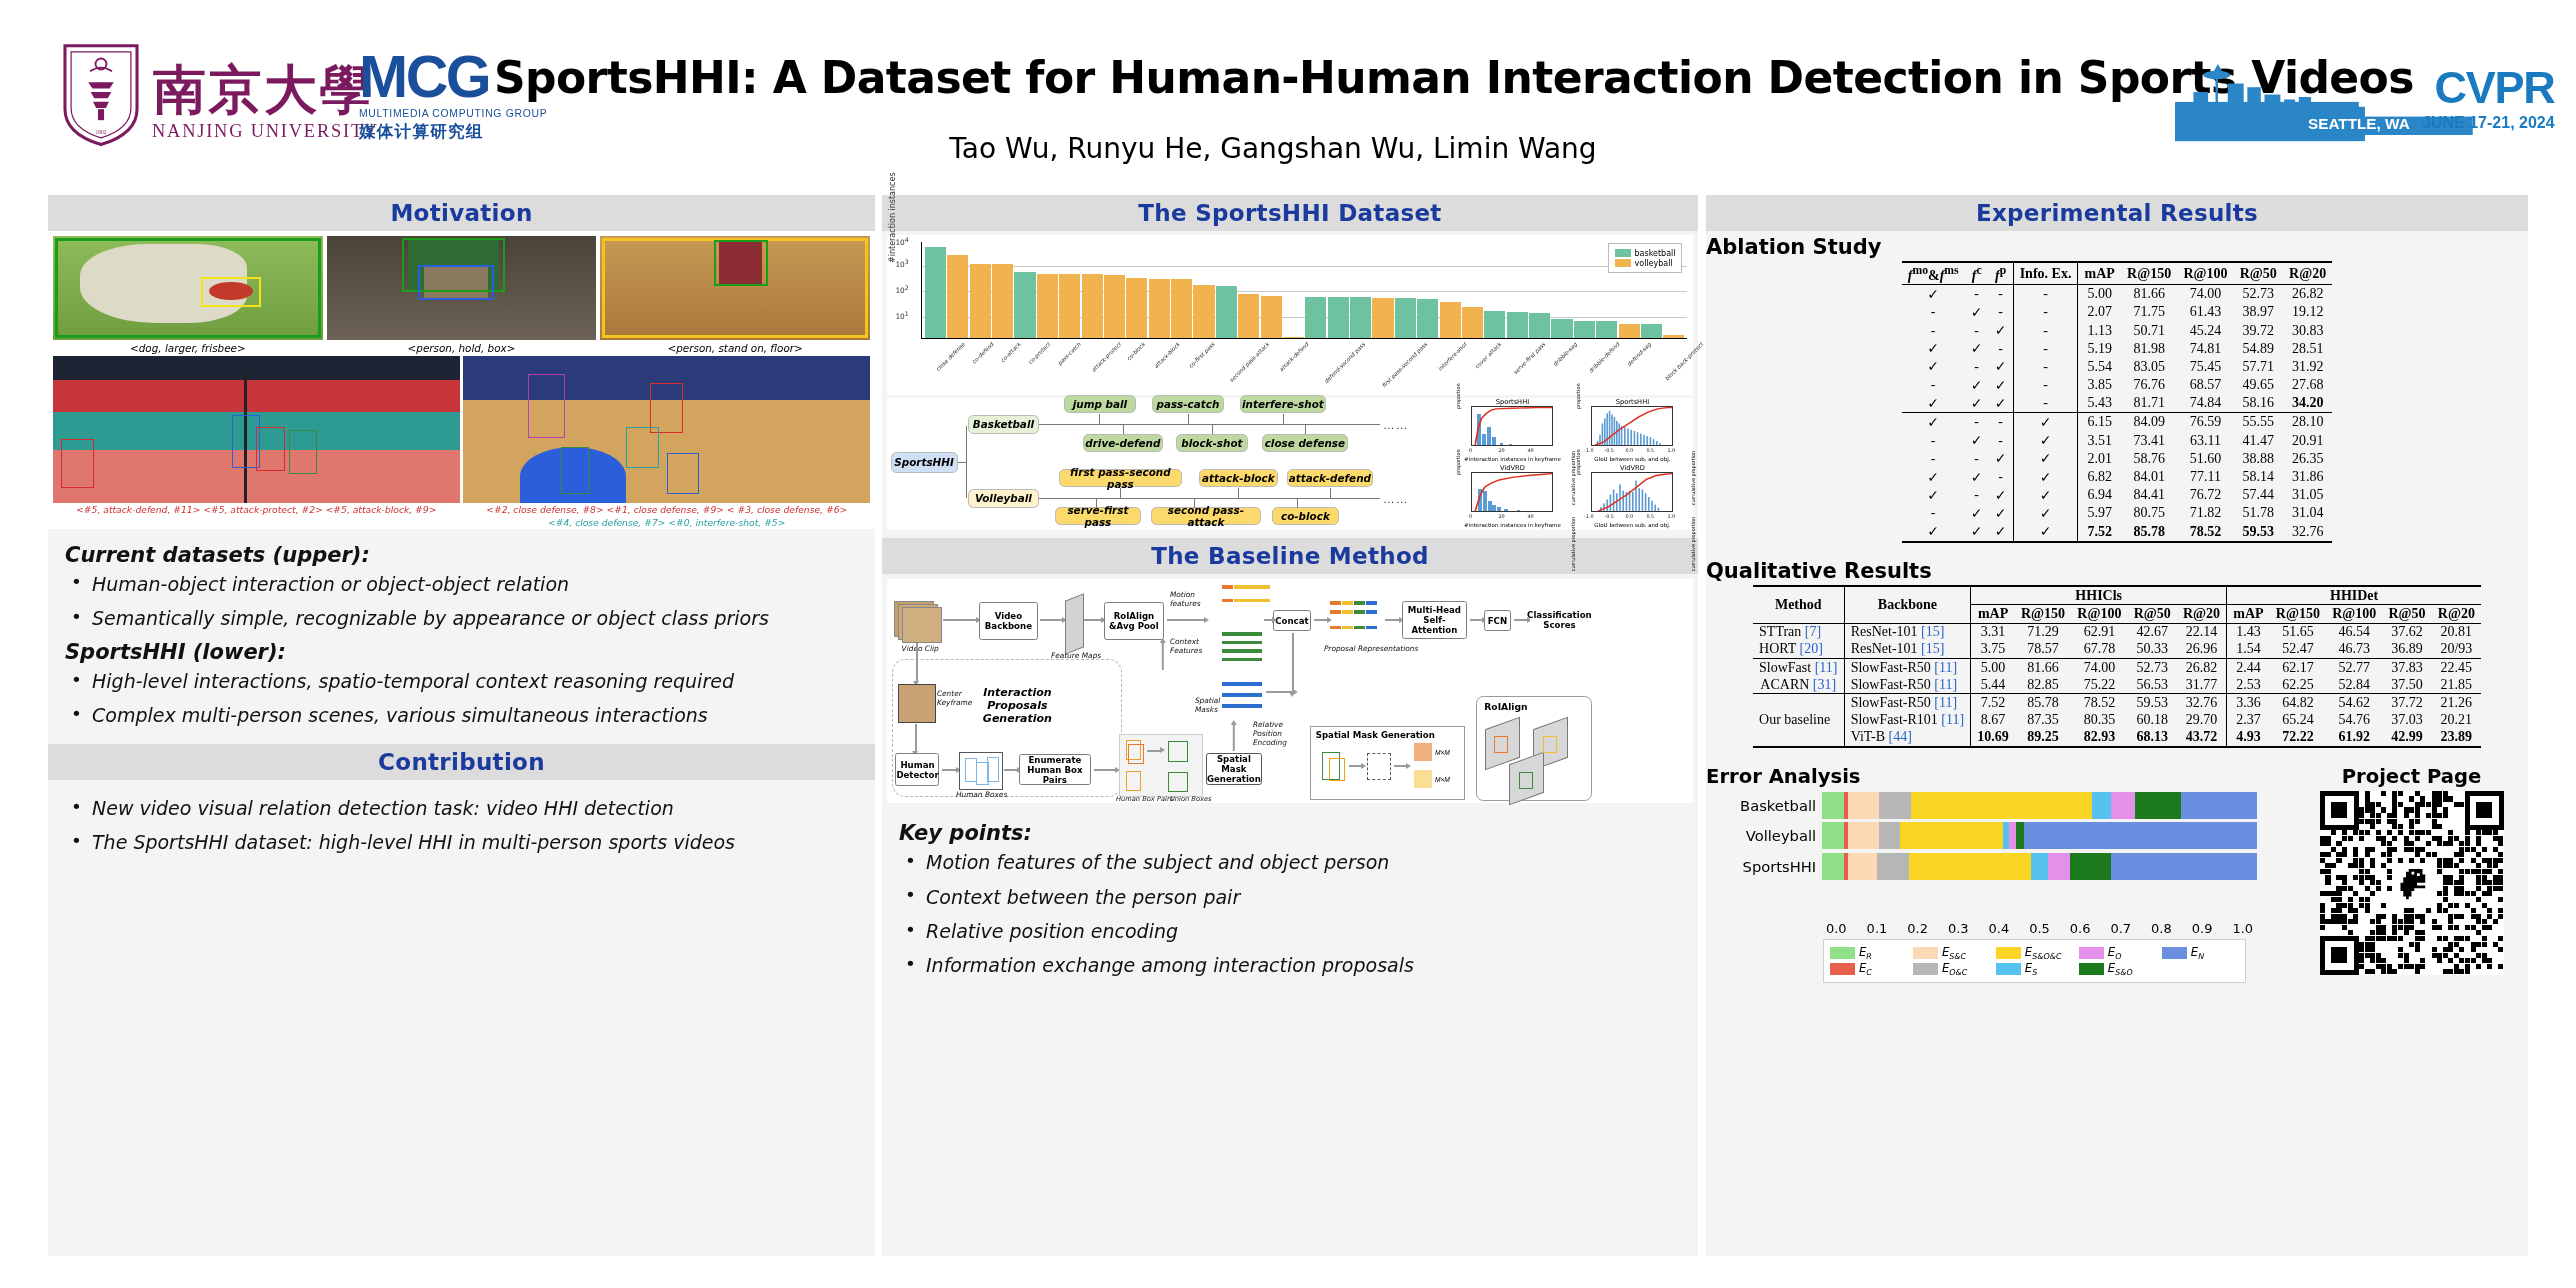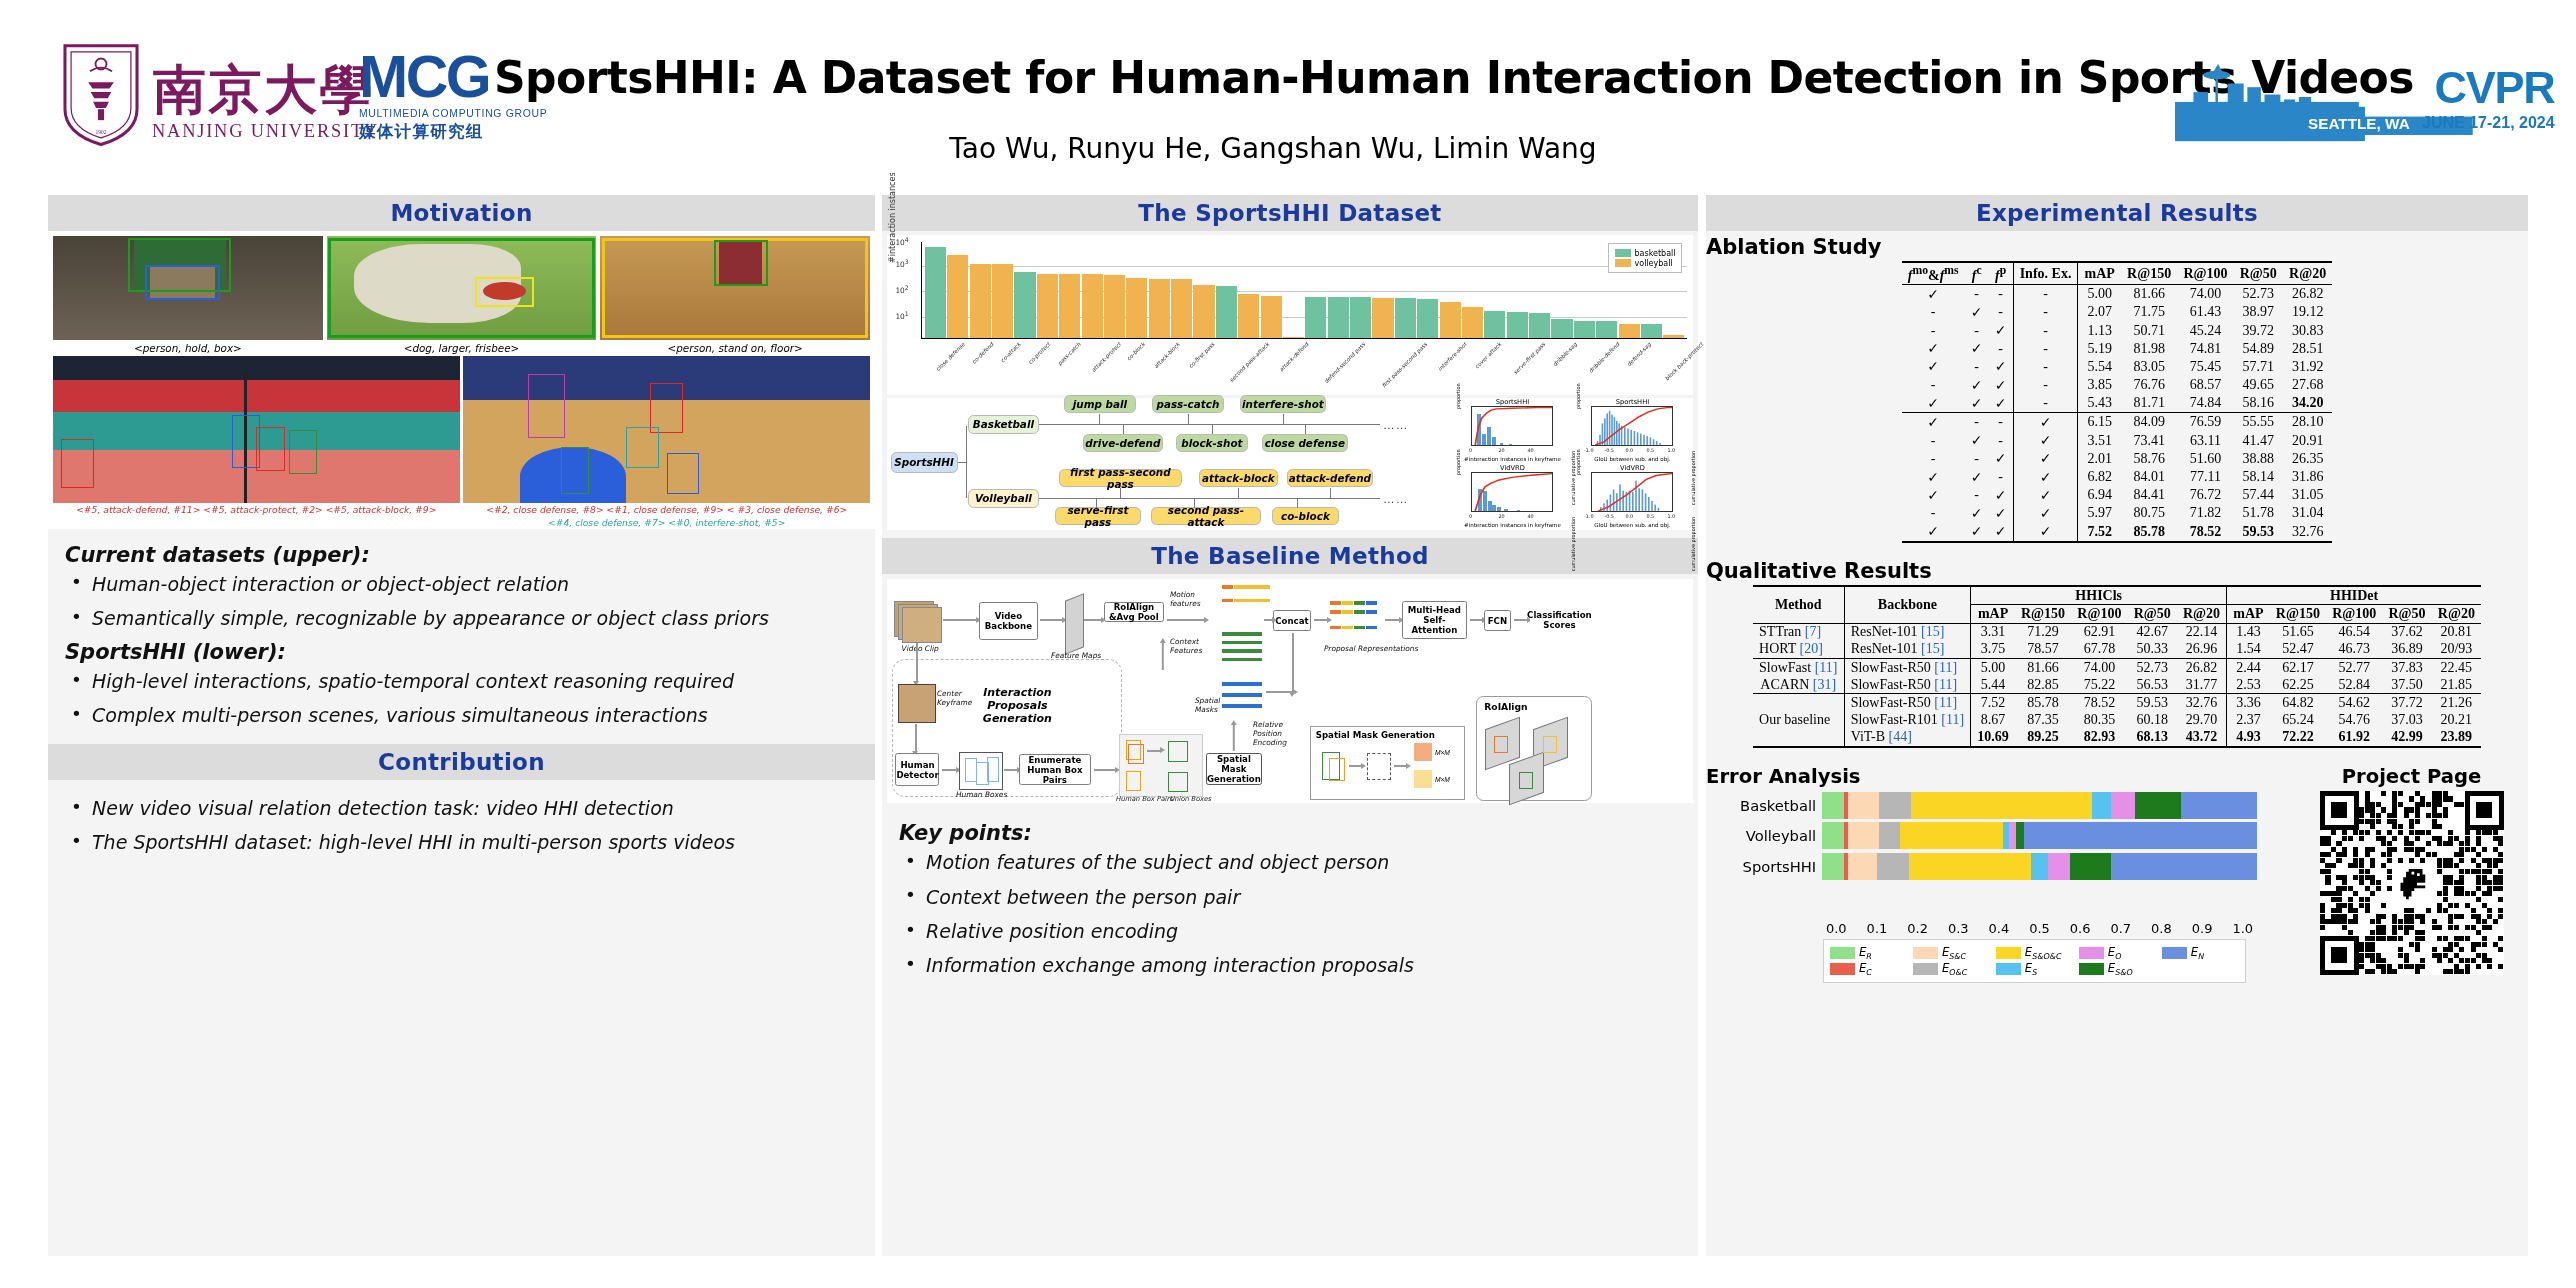--- a/index.html
+++ b/index.html
@@ -182,36 +182,36 @@
 
   <div class="col col1">
 
     <div class="band">
       <span class="band-title">Motivation</span>
     </div>
 
     <div class="white">
       <div class="mot-top">
         <div class="mot-cell">
+          <div class="imgbox" style="background:linear-gradient(#8fbb5a,#6f9d3f);">
+            <div style="position:absolute;left:10%;top:8%;width:62%;height:76%;background:#dedac8;border-radius:40% 30% 35% 45%;"></div>
+            <div style="position:absolute;left:58%;top:44%;width:16%;height:18%;background:#c23a2a;border-radius:50%;"></div>
+            <div class="box-ol" style="left:1.8px;top:1.8px;right:1.8px;bottom:1.8px;border:3.1px solid #1a9e1a;"></div>
+            <div class="box-ol" style="left:55%;top:40%;width:22%;height:28%;border:2.5px solid #f2e31c;"></div>
+          </div>
+          <div class="cap">&lt;dog, larger, frisbee&gt;</div>
+        </div>
+        <div class="mot-cell">
           <div class="imgbox" style="background:linear-gradient(#4a4338,#6d6255);">
             <div style="position:absolute;left:30%;top:4%;width:34%;height:48%;background:#2f6b35;"></div>
             <div style="position:absolute;left:36%;top:30%;width:24%;height:30%;background:#8b7a5e;"></div>
             <div class="box-ol" style="left:28%;top:2%;width:38%;height:52%;border:2.5px solid #1a9e1a;"></div>
             <div class="box-ol" style="left:34%;top:28%;width:28%;height:34%;border:2.5px solid #2b5fd9;"></div>
           </div>
           <div class="cap">&lt;person, hold, box&gt;</div>
-        </div>
-        <div class="mot-cell">
-          <div class="imgbox" style="background:linear-gradient(#8fbb5a,#6f9d3f);">
-            <div style="position:absolute;left:10%;top:8%;width:62%;height:76%;background:#dedac8;border-radius:40% 30% 35% 45%;"></div>
-            <div style="position:absolute;left:58%;top:44%;width:16%;height:18%;background:#c23a2a;border-radius:50%;"></div>
-            <div class="box-ol" style="left:1.8px;top:1.8px;right:1.8px;bottom:1.8px;border:3.1px solid #1a9e1a;"></div>
-            <div class="box-ol" style="left:55%;top:40%;width:22%;height:28%;border:2.5px solid #f2e31c;"></div>
-          </div>
-          <div class="cap">&lt;dog, larger, frisbee&gt;</div>
         </div>
         <div class="mot-cell">
           <div class="imgbox" style="background:linear-gradient(#c79a55,#a8773a);">
             <div style="position:absolute;left:44%;top:6%;width:16%;height:40%;background:#8b2d33;"></div>
             <div class="box-ol" style="left:1.8px;top:1.8px;right:1.8px;bottom:1.8px;border:3.1px solid #f2c41c;"></div>
             <div class="box-ol" style="left:42%;top:4%;width:20%;height:44%;border:2.5px solid #1a9e1a;"></div>
           </div>
           <div class="cap">&lt;person, stand on, floor&gt;</div>
         </div>
       </div>
@@ -549,21 +549,21 @@
       </div>
       <div class="mlbl" style="left:14.7px;top:65px;">Video Clip</div>
       <div class="arrow" style="left:56px;top:40px;width:33px;"></div>
 
       <div class="mbox" style="left:92px;top:23px;width:59px;height:38px;">Video Backbone</div>
       <div class="arrow" style="left:153px;top:40px;width:22px;"></div>
       <div style="position:absolute;left:178px;top:18.4px;width:17px;height:52px;background:#d3d3d3;border:0.6px solid #7d7d7d;transform:skewY(-22deg);"></div>
       <div class="mlbl" style="left:164px;top:72px;">Feature Maps</div>
       <div class="arrow" style="left:197px;top:40px;width:17px;"></div>
 
-      <div class="mbox" style="left:217px;top:23px;width:60px;height:20px;">RoIAlign &amp;Avg Pool</div>
+      <div class="mbox" style="left:217px;top:23px;width:60px;height:38px;">RoIAlign &amp;Avg Pool</div>
       <div class="arrow" style="left:280px;top:40px;width:37px;"></div>
 
       <div class="mlbl" style="left:283px;top:11px;width:44px;">Motion features</div>
       <div class="mlbl" style="left:283px;top:58px;width:44px;">Context Features</div>
 
       <div class="stk" style="left:335px;top:6.1px;">
         <i style="width:11px;background:#e8792a;"></i>
           <i style="width:36px;background:#f0c030;margin-left:12.3px;margin-top:-5.5px;"></i>
         <i style="width:11px;background:#e8792a;margin-top:9.8px;"></i>
           <i style="width:36px;background:#f0c030;margin-left:12.3px;margin-top:-5.5px;"></i>

